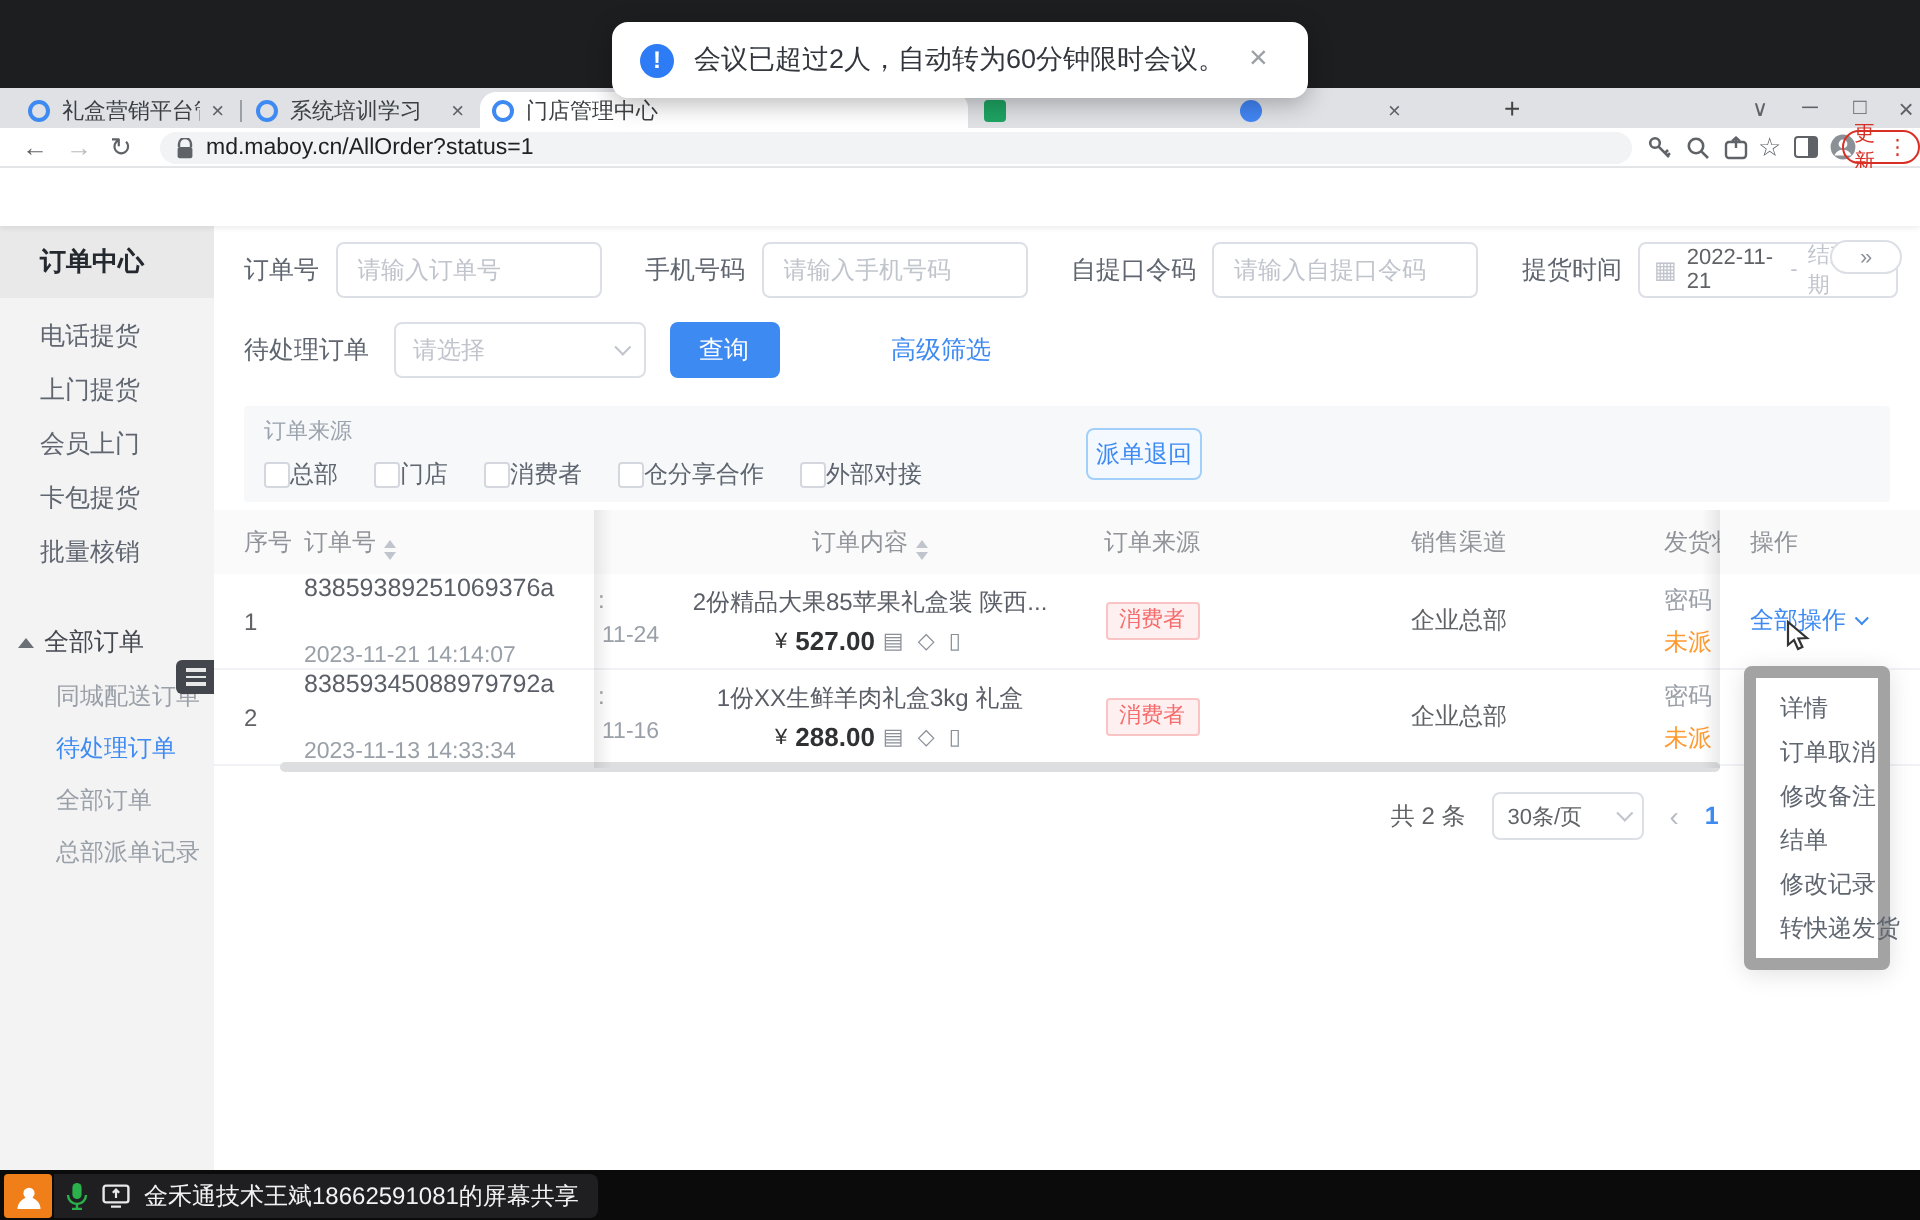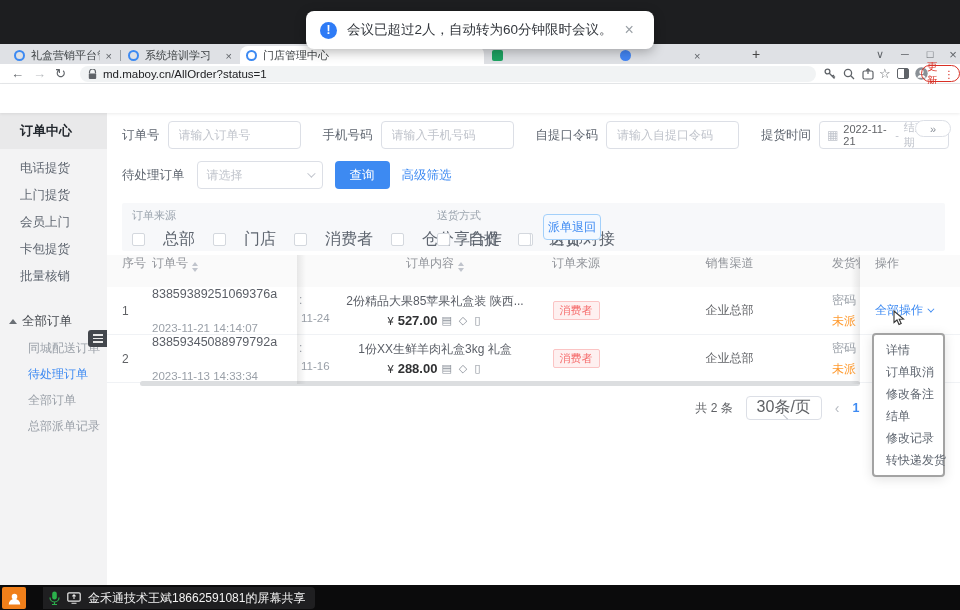--- a/index.html
+++ b/index.html
@@ -4,21 +4,21 @@
 <style>
   * { margin:0; padding:0; box-sizing:border-box; }
   html,body { width:960px; height:610px; overflow:hidden; }
   body { font-family:"Liberation Sans","DejaVu Sans",sans-serif; background:#141416; position:relative; }
   .abs { position:absolute; }
 
   
   .screen-top { left:0; top:0; width:960px; height:44px; background:#1d1e20; }
   .share-bar { left:0; top:585px; width:960px; height:25px; background:#0b0b0c; }
   .share-avatar { left:2px; top:587px; width:24px; height:22px; background:#f07f1a; border-radius:2px; display:flex; align-items:center; justify-content:center; }
-  .share-pill { left:43px; top:587px; height:22px; background:#1f1f21; border-radius:0 4px 4px 0; display:flex; align-items:center; gap:7px; padding:0 10px 0 6px; }
+  .share-pill { left:27px; top:587px; height:22px; background:#1f1f21; border-radius:0 4px 4px 0; display:flex; align-items:center; gap:7px; padding:0 10px 0 6px; }
   .share-text { color:#f2f2f2; font-size:12px; white-space:nowrap; }
 
   
   .toast { left:306px; top:11px; width:348px; height:38px; background:#fff; border-radius:8px;
            box-shadow:0 3px 12px rgba(0,0,0,.28); display:flex; align-items:center; gap:10px; padding:0 14px; z-index:60; }
   .toast-ico { width:17px; height:17px; border-radius:50%; background:#2e7bf6; color:#fff; font-size:12px; font-weight:bold;
                display:flex; align-items:center; justify-content:center; flex:0 0 auto; }
   .toast-text { font-size:13.5px; color:#33373d; white-space:nowrap; }
   .toast-close { color:#9aa0a6; font-size:16px; margin-left:2px; cursor:default; }
 
@@ -91,33 +91,33 @@
   .datebox .dend { color:#c0c4cc; }
   .collapse-pill { left:915px; top:120px; width:36px; height:17px; border:1px solid #dcdfe6; border-radius:9px;
                    display:flex; align-items:center; justify-content:center; color:#8a9099; font-size:11px; background:#fff; }
   .row2 { left:122px; top:161px; display:flex; align-items:center; gap:12px; }
   .selbox { width:126px; height:28px; border:1px solid #dcdfe6; border-radius:4px; display:flex; align-items:center;
             justify-content:space-between; padding:0 9px; font-size:12px; color:#c0c4cc; background:#fff; }
   .chev { display:inline-block; width:6px; height:6px; border-right:1.5px solid #c0c4cc; border-bottom:1.5px solid #c0c4cc;
           transform:rotate(45deg) translateY(-2px); }
   .btn-primary { height:28px; padding:0 15px; background:#3d8af2; color:#fff; font-size:12.5px; border:none; border-radius:4px;
                  font-family:inherit; }
-  .link { color:#3d8af2; font-size:12.5px; }
+  .link { color:#3d8af2; font-size:12.5px;margin-left:44px; }
 
   .panel { left:122px; top:203px; width:823px; height:48px; background:#f7f8fa; border-radius:2px; }
   .p-col { position:absolute; top:5px; }
   .p-label { font-size:11px; color:#9aa3ad; margin-bottom:6px; }
   .p-row { display:flex; align-items:center; gap:18px; }
-  .cb-item { display:flex; align-items:center; gap:18px; font-size:16px; color:#5f6670; white-space:nowrap; }
+  .cb-item { display:flex; align-items:center; gap:0; font-size:12px; color:#5f6670; white-space:nowrap; }
   .cb { width:13px; height:13px; border:1px solid #d4d8de; border-radius:2px; background:#fff; flex:0 0 auto; }
   .btn-return { position:absolute; left:421px; top:11px; width:58px; height:26px; background:#f4f9ff; color:#3d8af2;
                 border:1px solid #a3d0fa; border-radius:4px; font-size:12px; font-family:inherit; }
 
   
-  .thead { left:107px; top:255px; width:853px; height:32px; background:#fafafa; display:flex; 
+  .thead { left:107px; top:255px; width:853px; height:32px; background:#fafafa; display:flex; align-items:center;
            padding-left:15px; font-size:12px; color:#909399; }
   .trow { position:absolute; left:107px; width:853px; height:48px; display:flex; align-items:center; padding-left:15px;
           border-bottom:1px solid #f0f2f5; background:#fff; font-size:12px; color:#606266; }
   .c-seq { width:30px; }
   .c-order { width:145px; overflow:hidden; }
   .c-clip { width:48px; overflow:hidden; position:relative; }
   .c-content { width:180px; text-align:center; overflow:hidden; }
   .c-source { width:102px; text-align:center; }
   .c-channel { width:205px; text-align:center; }
   .c-deliv { width:28px; overflow:hidden; white-space:nowrap; }
@@ -140,26 +140,26 @@
   .deliv1 { color:#9aa0a8; }
   .deliv2 { color:#ff9a2e; margin-top:4px; }
   .op-link { color:#3d8af2; font-size:12px; display:inline-flex; align-items:center; gap:4px; }
   .op-link .chev { border-color:#3d8af2; width:5px; height:5px; }
   .shadow-l { left:297px; top:255px; width:9px; height:129px; background:linear-gradient(to right, rgba(0,0,0,.08), rgba(0,0,0,0)); z-index:3; }
   .shadow-r { left:851px; top:255px; width:9px; height:129px; background:linear-gradient(to left, rgba(0,0,0,.08), rgba(0,0,0,0)); z-index:3; }
   .hscroll { left:140px; top:381px; width:720px; height:5px; background:#dcdee0; border-radius:3px; } 
   .pagination { position:absolute; left:107px; top:396px; width:770px; display:flex; align-items:center;
                 justify-content:flex-end; gap:13px; font-size:12px; color:#606266; }
   .sizer { width:76px; height:24px; border:1px solid #dcdfe6; border-radius:4px; display:flex; align-items:center;
-           justify-content:space-between; padding:0 7px; font-size:16px; color:#606266; background:#fff;flex-direction:column; }
+           justify-content:space-between; padding:0 7px; font-size:11px; color:#606266; background:#fff; }
   .pg-arrow { color:#b6bac1; font-size:14px; }
   .pg-num { color:#3d8af2; font-weight:bold; font-size:12.5px; }
 
   
-  .dropdown { left:872px; top:333px; width:73px; background:#fff; border:2px solid #a3a3a3; border-radius:4px;
+  .dropdown { left:872px; top:333px; width:73px; background:#fff; border:6px solid #a3a3a3; border-radius:4px;
               box-shadow:0 2px 12px rgba(0,0,0,.12); z-index:50; padding:4px 0; }
   .dd-item { height:22px; display:flex; align-items:center; padding-left:12px; font-size:12px; color:#5f6670; white-space:nowrap; }
 
   .cursor { left:893px; top:310px; z-index:55; }
 </style>
 </head>
 <body>
 
 <div class="abs screen-top"></div>
 
@@ -344,33 +344,20 @@
       <label class="cb-item">
           <span class="cb"></span>
           <span>仓分享合作</span>
         </label>
       <label class="cb-item">
           <span class="cb"></span>
           <span>外部对接</span>
         </label>
     </div>
   </div>
-  <div class="p-col" style="left:315px;">
-    <div class="p-label">送货方式</div>
-    <div class="p-row">
-      <label class="cb-item">
-          <span class="cb"></span>
-          <span>自提</span>
-        </label>
-      <label class="cb-item">
-          <span class="cb"></span>
-          <span>送货</span>
-        </label>
-    </div>
-  </div>
   <button class="btn-return">派单退回</button>
 </div>
 
 <div class="abs thead">
   <span class="c-seq">序号</span>
   <span class="c-order"><span>订单号</span><span class="sort">
         <i class="up"></i>
         <i class="dn"></i>
       </span></span>
   <span class="c-clip"></span>

